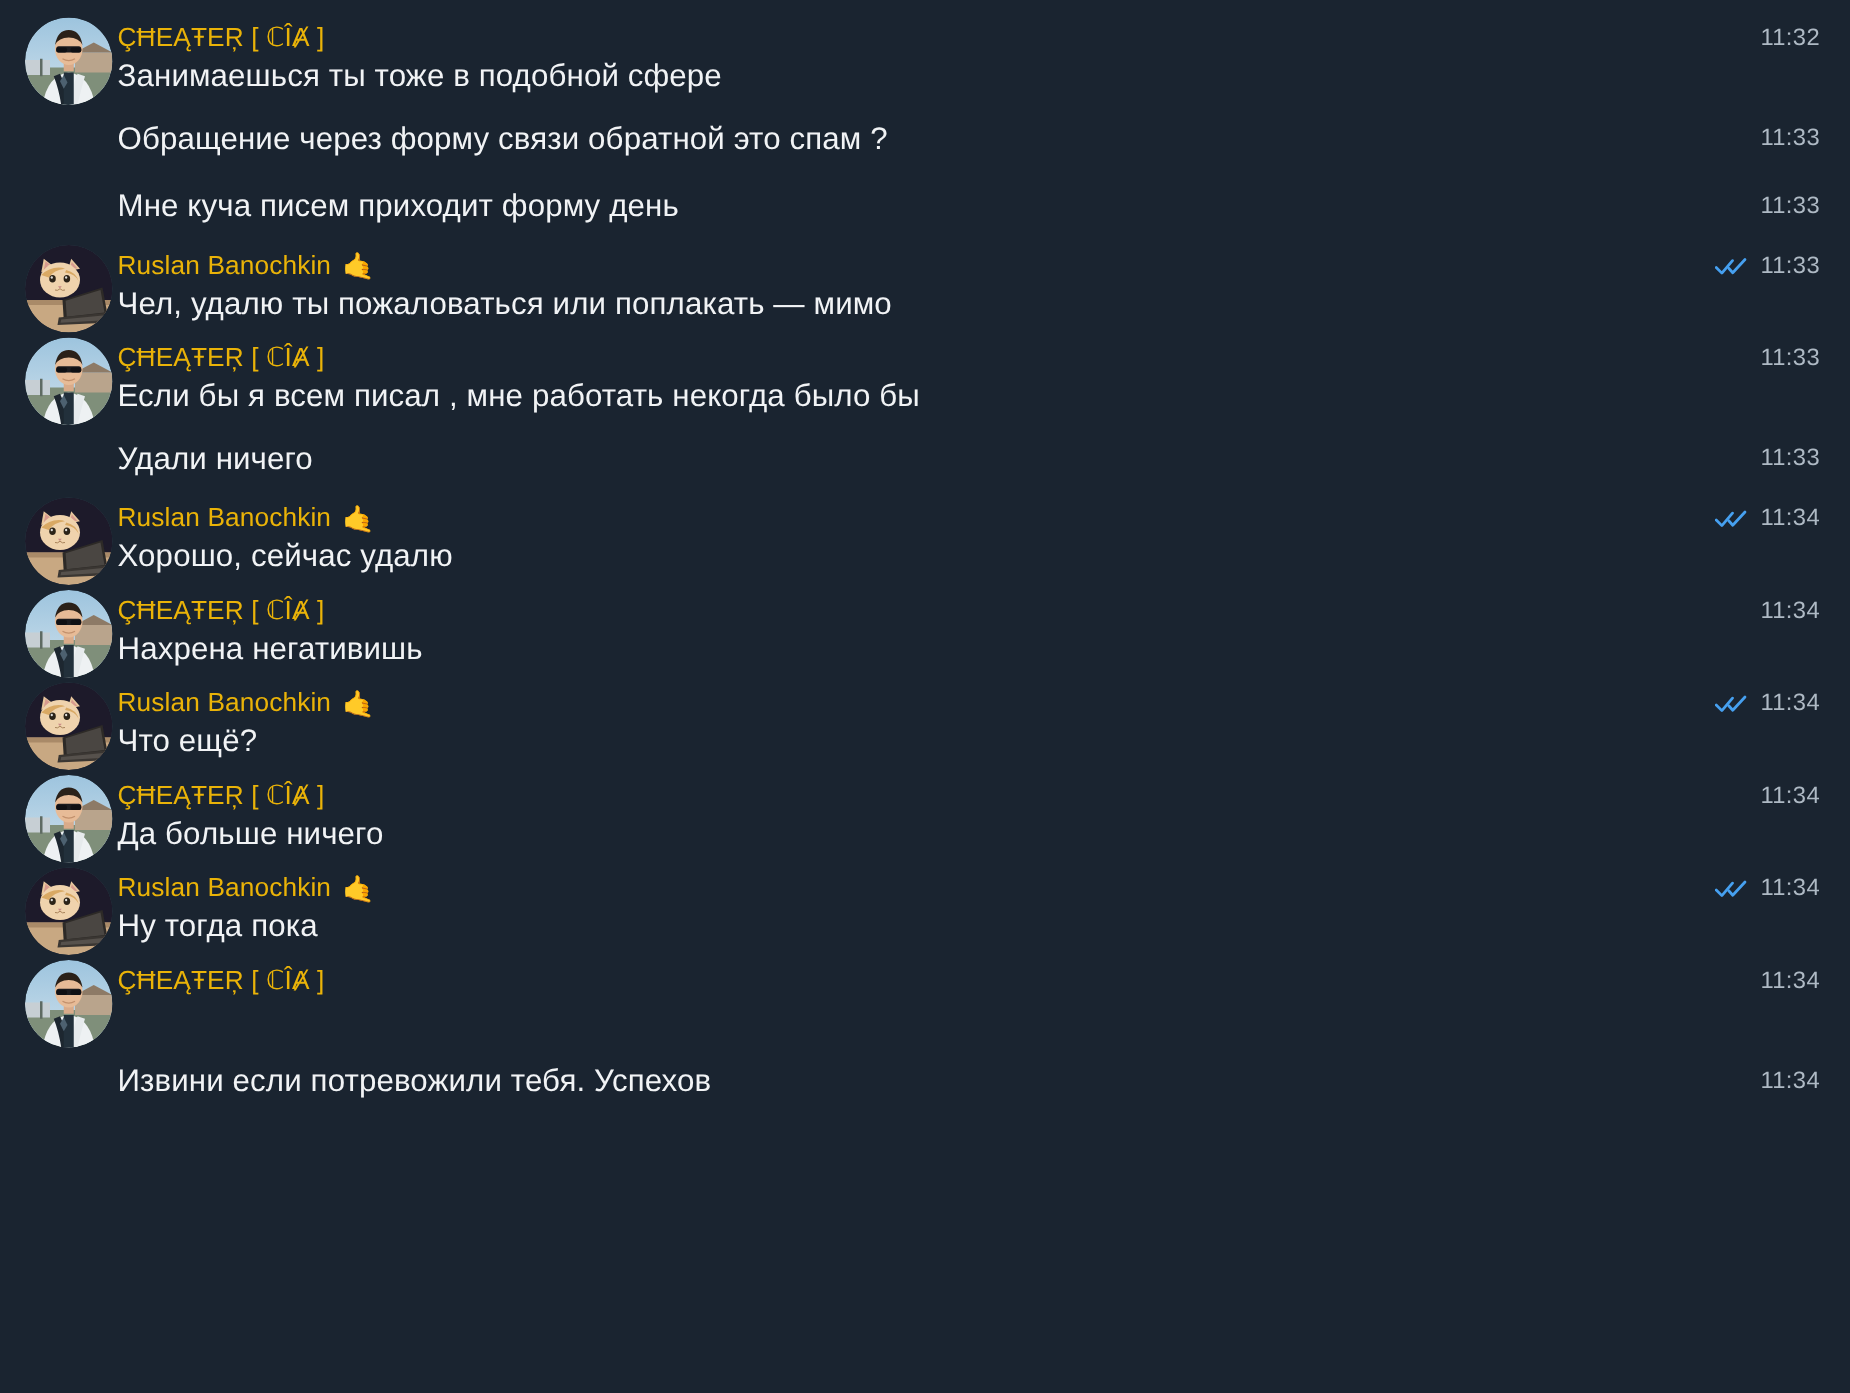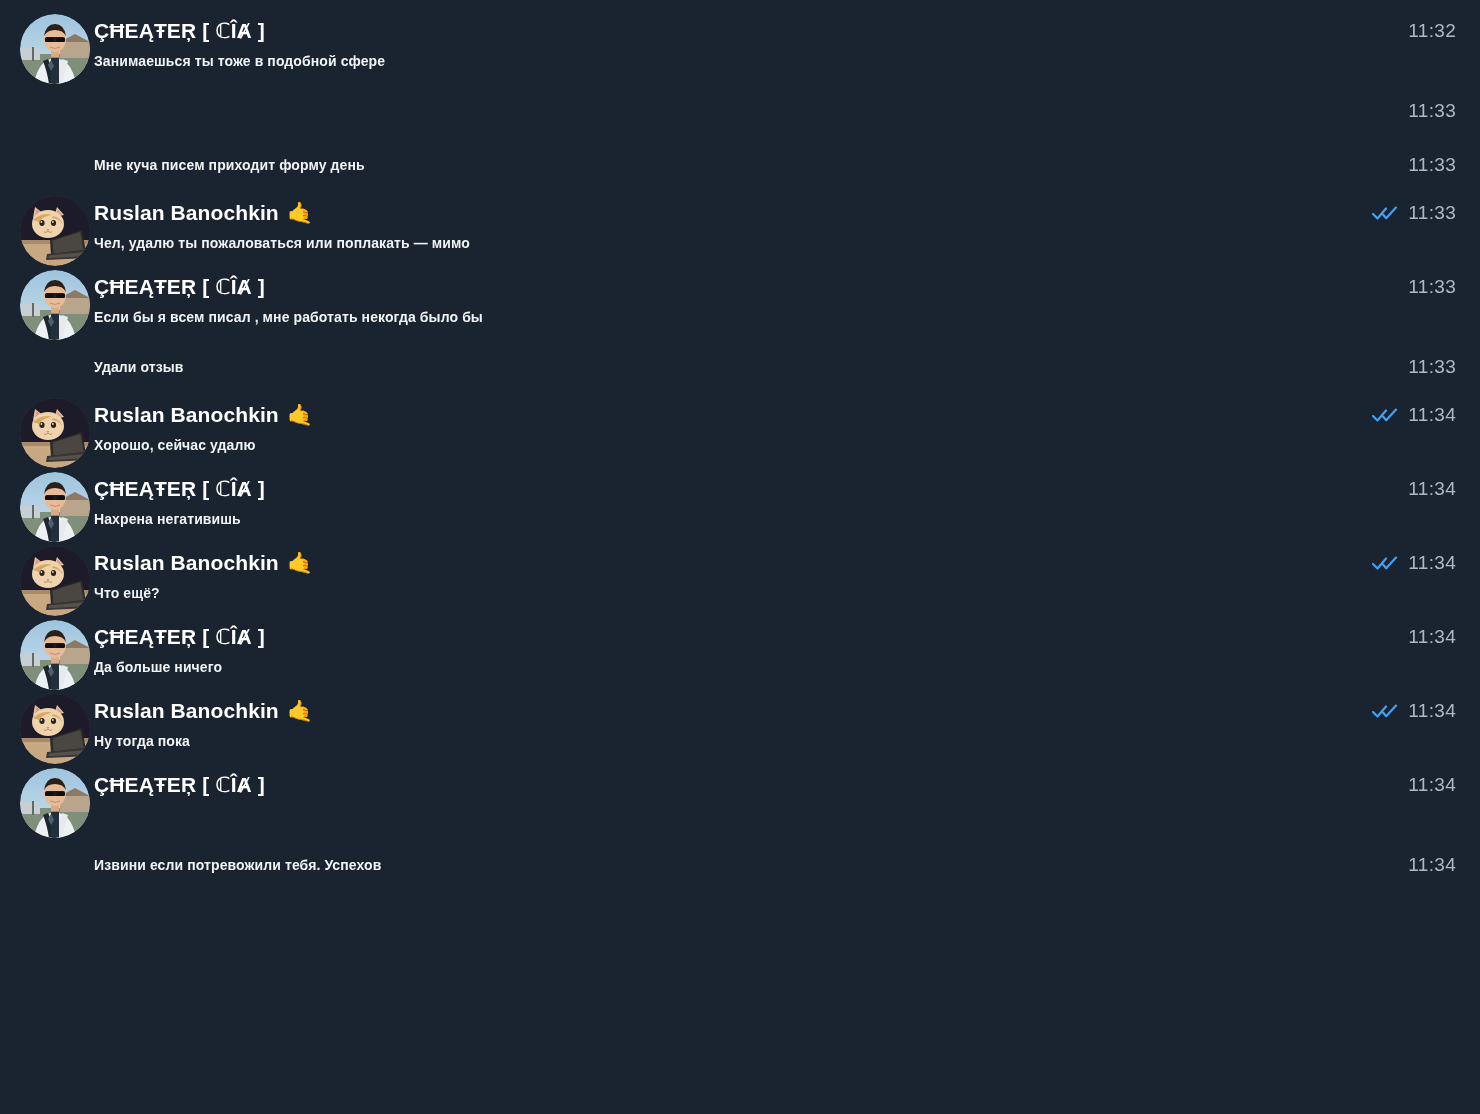--- a/index.html
+++ b/index.html
@@ -57,41 +57,41 @@
 
   
   .body-col {
     flex: 1 1 auto;
     min-width: 0;
     padding-top: 2px;
   }
 
   .sender {
     font-size: 21px;
-    font-weight: bold;
-    color: #ffffff;
+    font-weight: normal;
+    color: #eab308;
     line-height: 30px;
     letter-spacing: .1px;
     white-space: nowrap;
     display: flex;
     align-items: center;
     gap: 9px;
   }
   .sender .emoji {
     font-size: 21px;
     line-height: 1;
     font-family: "DejaVu Sans", sans-serif;
     filter: none;
   }
 
   .text {
-    font-size: 14px;
+    font-size: 25px;
     color: #f1f3f5;
     line-height: 31px;
-    font-weight: 700;
+    font-weight: 400;
     letter-spacing: .1px;
     word-wrap: break-word;
   }
 
   
   .meta {
     position: absolute;
     right: 24px;
     display: flex;
     align-items: center;
@@ -157,20 +157,23 @@
         <div class="sender">ÇĦEĄŦEŖ [ ℂÎȺ ]</div>
         <div class="text">Занимаешься ты тоже в подобной сфере</div>
       </div>
       <div class="meta" style="top: 2px;">
         <span class="time">11:32</span>
       </div>
     </div>
     <div class="msg cont">
       <div class="avatar-slot">
         <div class="avatar-spacer"></div>
+      </div>
+      <div class="body-col">
+        <div class="text">Обращение через форму связи обратной это спам ?</div>
       </div>
       <div class="meta" style="top: 2px;">
         <span class="time">11:33</span>
       </div>
     </div>
     <div class="msg cont">
       <div class="avatar-slot">
         <div class="avatar-spacer"></div>
       </div>
       <div class="body-col">
@@ -274,21 +277,21 @@
       </div>
       <div class="meta" style="top: 2px;">
         <span class="time">11:33</span>
       </div>
     </div>
     <div class="msg cont">
       <div class="avatar-slot">
         <div class="avatar-spacer"></div>
       </div>
       <div class="body-col">
-        <div class="text">Удали отзыв</div>
+        <div class="text">Удали ничего</div>
       </div>
       <div class="meta" style="top: 2px;">
         <span class="time">11:33</span>
       </div>
     </div>
     <div class="msg head">
       <div class="avatar-slot">
         <div class="avatar">
   <svg viewBox="0 0 70 70" xmlns="http://www.w3.org/2000/svg">
     <defs>

